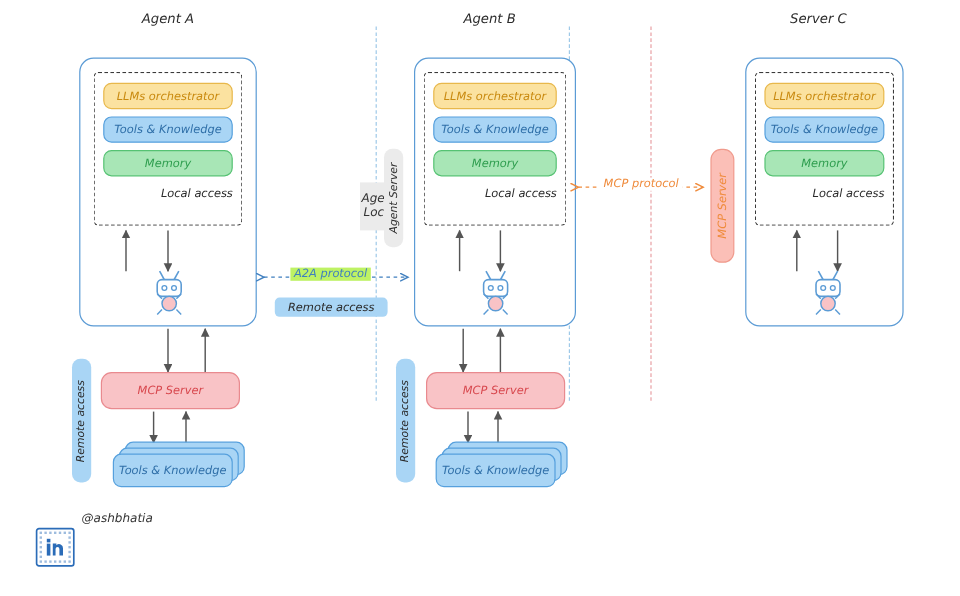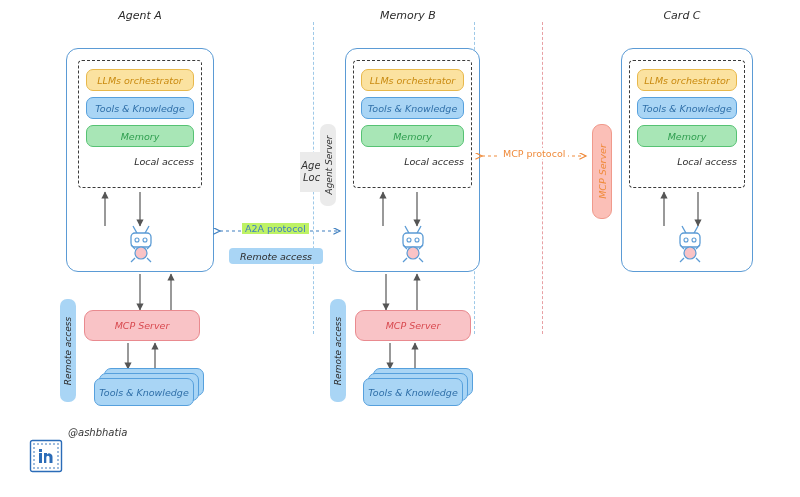--- a/index.html
+++ b/index.html
@@ -118,21 +118,21 @@
     transform:rotate(-90deg);
     font-size:9px;font-style:italic;color:#333;white-space:nowrap;
   }
 
   
   .sep-blue{border-left:1.1px dashed #9ec9e8;}
   .sep-pink{border-left:1.1px dashed #e8a0a4;}
 
   
   .proto-label{
-    font-size:9.5px;white-space:nowrap;
+    font-size:9.5px;font-style:italic;white-space:nowrap;
     position:absolute;
   }
   .proto-a2a{color:#3f7fbf;}
   .proto-mcp{color:#ef8b3c;}
 
   
   .handle{
     font-size:10px;color:#333;font-style:italic;white-space:nowrap;
   }
   svg{display:block;overflow:visible;}
@@ -140,22 +140,22 @@
 </head>
 <body>
 
 <div class="stage">
 
   <div class="abs sep-blue" style="left:313px;top:22px;height:312px;"></div>
   <div class="abs sep-blue" style="left:474px;top:22px;height:312px;"></div>
   <div class="abs sep-pink" style="left:542px;top:22px;height:312px;"></div>
 
   <div class="abs col-title" style="left:80px;top:9px;width:120px;">Agent A</div>
-  <div class="abs col-title" style="left:348px;top:9px;width:120px;">Memory B</div>
-  <div class="abs col-title" style="left:622px;top:9px;width:120px;">Card C</div>
+  <div class="abs col-title" style="left:348px;top:9px;width:120px;">Agent B</div>
+  <div class="abs col-title" style="left:622px;top:9px;width:120px;">Server C</div>
 
   <div class="abs agent-panel" style="left:66px;top:48px;width:148px;height:224px;"></div>
 
   <div class="abs local-box" style="left:78px;top:60px;width:124px;height:128px;padding:8px 7px 0 7px;">
     <div class="chip chip-llm" style="height:20px;margin-bottom:6px;">
       <span>LLMs orchestrator</span>
     </div>
     <div class="chip chip-tools" style="height:20px;margin-bottom:6px;">
       <span>Tools &amp; Knowledge</span>
     </div>

